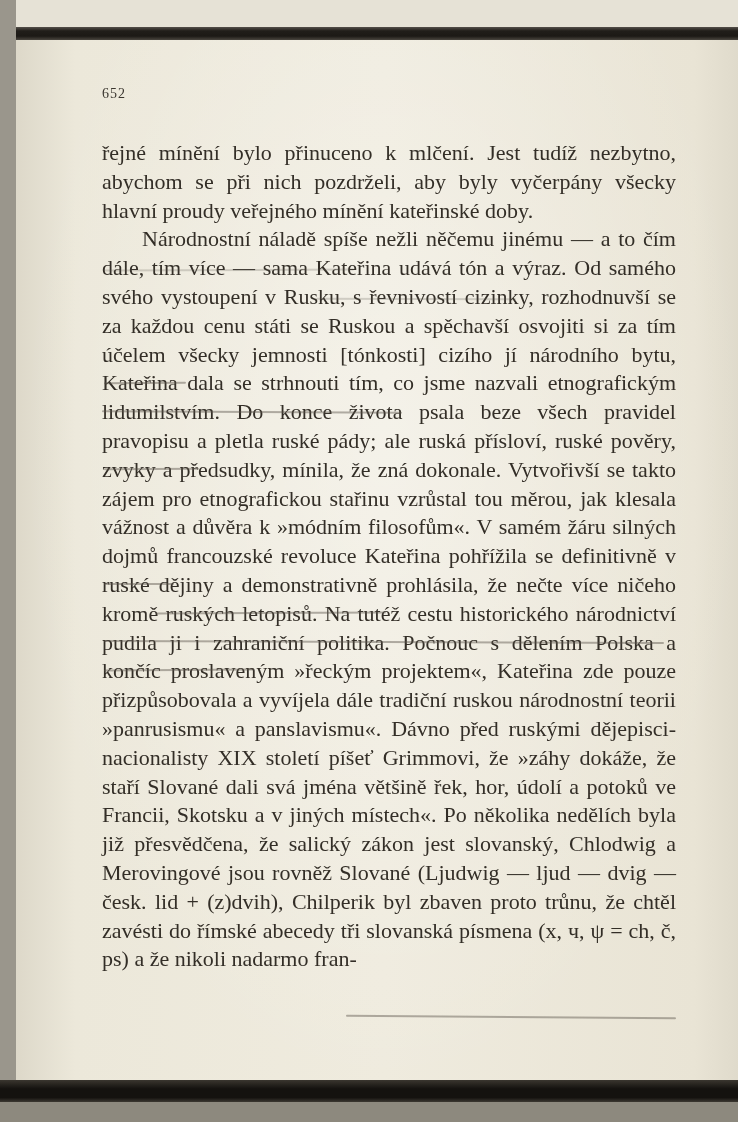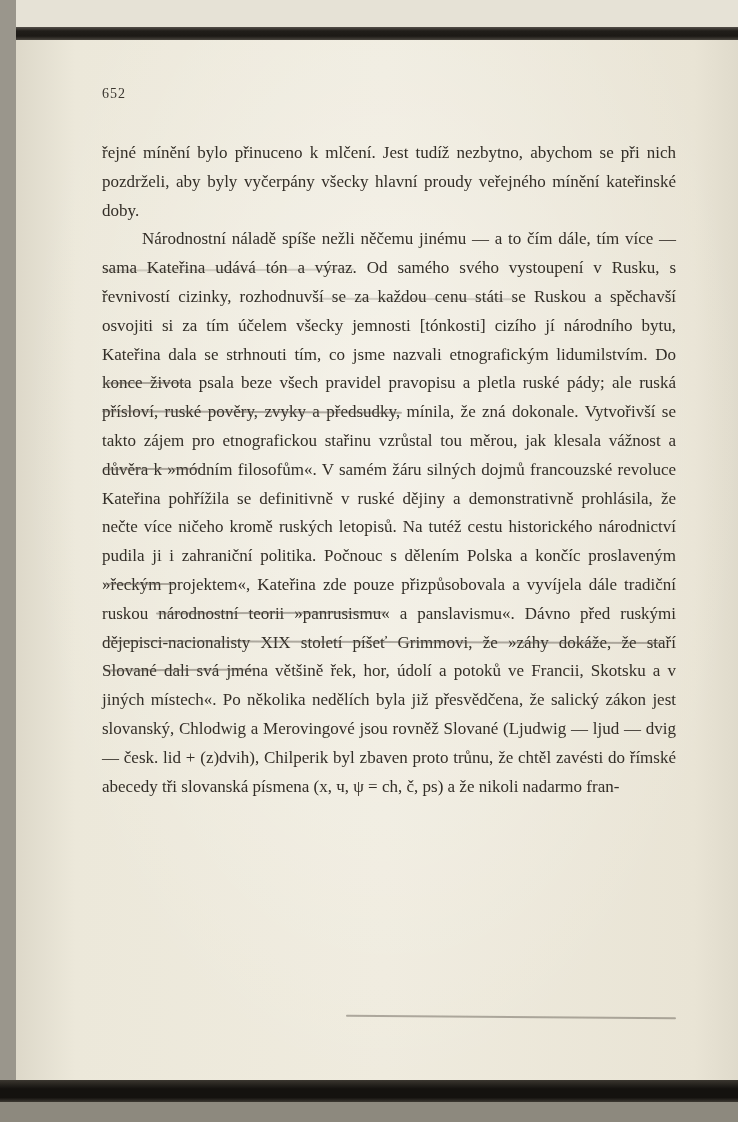--- a/index.html
+++ b/index.html
@@ -81,21 +81,21 @@
     font-size: 12.5px;
     letter-spacing: 2.5px;
     word-spacing: 4px;
   }
   .text-block {
     position: absolute;
     top: 139px;
     left: 86px;
     width: 574px;
     color: #332e27;
-    font-size: 17px;
+    font-size: 22px;
     line-height: 28.8px;
     text-align: justify;
   }
   .text-block p {
     margin: 0;
     padding: 0;
   }
   .text-block p.indented {
     text-indent: 40px;
   }

